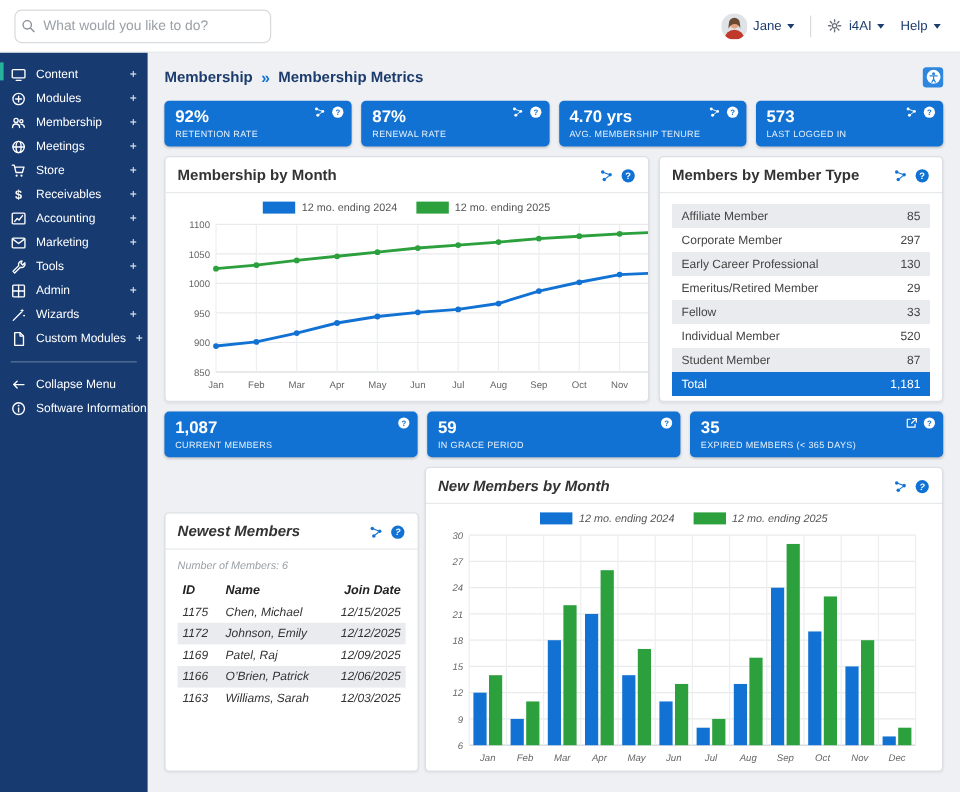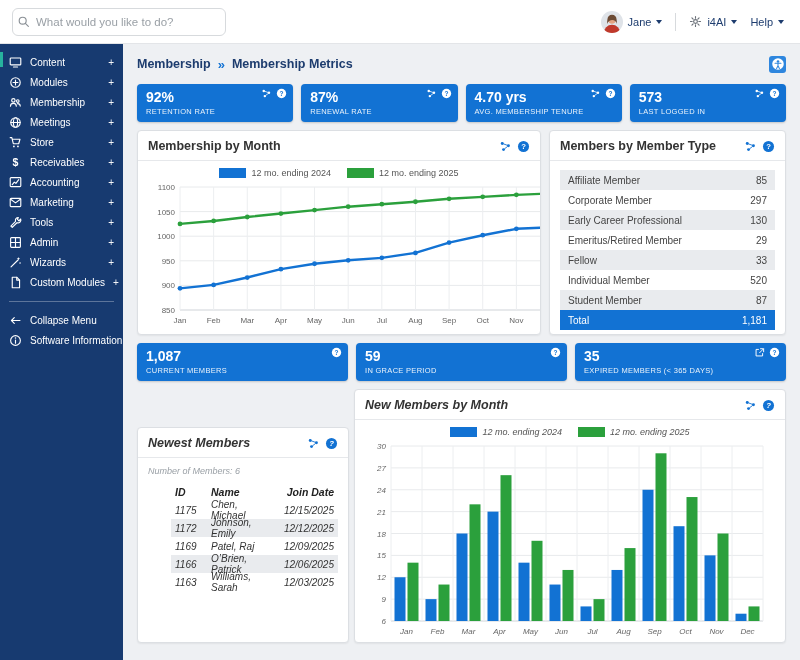--- a/index.html
+++ b/index.html
@@ -81,21 +81,21 @@
   .type-table{padding:9px 10px;}
   .type-row{display:flex; justify-content:space-between; align-items:center; height:20px; padding:0 8px; font-size:10px; color:#444;}
   .type-row.stripe{background:var(--stripe);}
   .type-row.total{background:var(--blue); color:#fff; font-weight:normal;}
   
   .row-bot{display:flex; gap:5px; align-items:flex-end;font-style:italic;}
   .panel.newest{width:212px; flex-shrink:0; height:216px;}
   .panel.barchart{flex:1; height:254px;}
   .newest-body{padding:8px 10px;}
   .count-label{font-size:9px; color:#9aa0a6; margin-bottom:7px;}
-  .nm-head,.nm-row{display:flex; align-items:center; font-size:10px; height:18px; padding:0 4px;margin-left:23px;}
+  .nm-head,.nm-row{display:flex; align-items:center; font-size:10px; height:18px; padding:0 4px;}
   .nm-head{font-weight:bold; font-size:10.5px; color:#222;}
   .nm-row.stripe{background:var(--stripe);}
   .nm-c1{width:36px;} .nm-c2{flex:1;} .nm-c3{width:60px; text-align:right;}
   
   .legend{display:flex; justify-content:center; gap:16px; padding:7px 0 0; font-size:9px; color:#555;}
   .legend-item{display:flex; align-items:center; gap:5px;}
   .legend-swatch{width:27px; height:10px; display:inline-block;}
   .chart-box{padding:2px 8px 4px;}
   svg{display:block;}
 </style>

